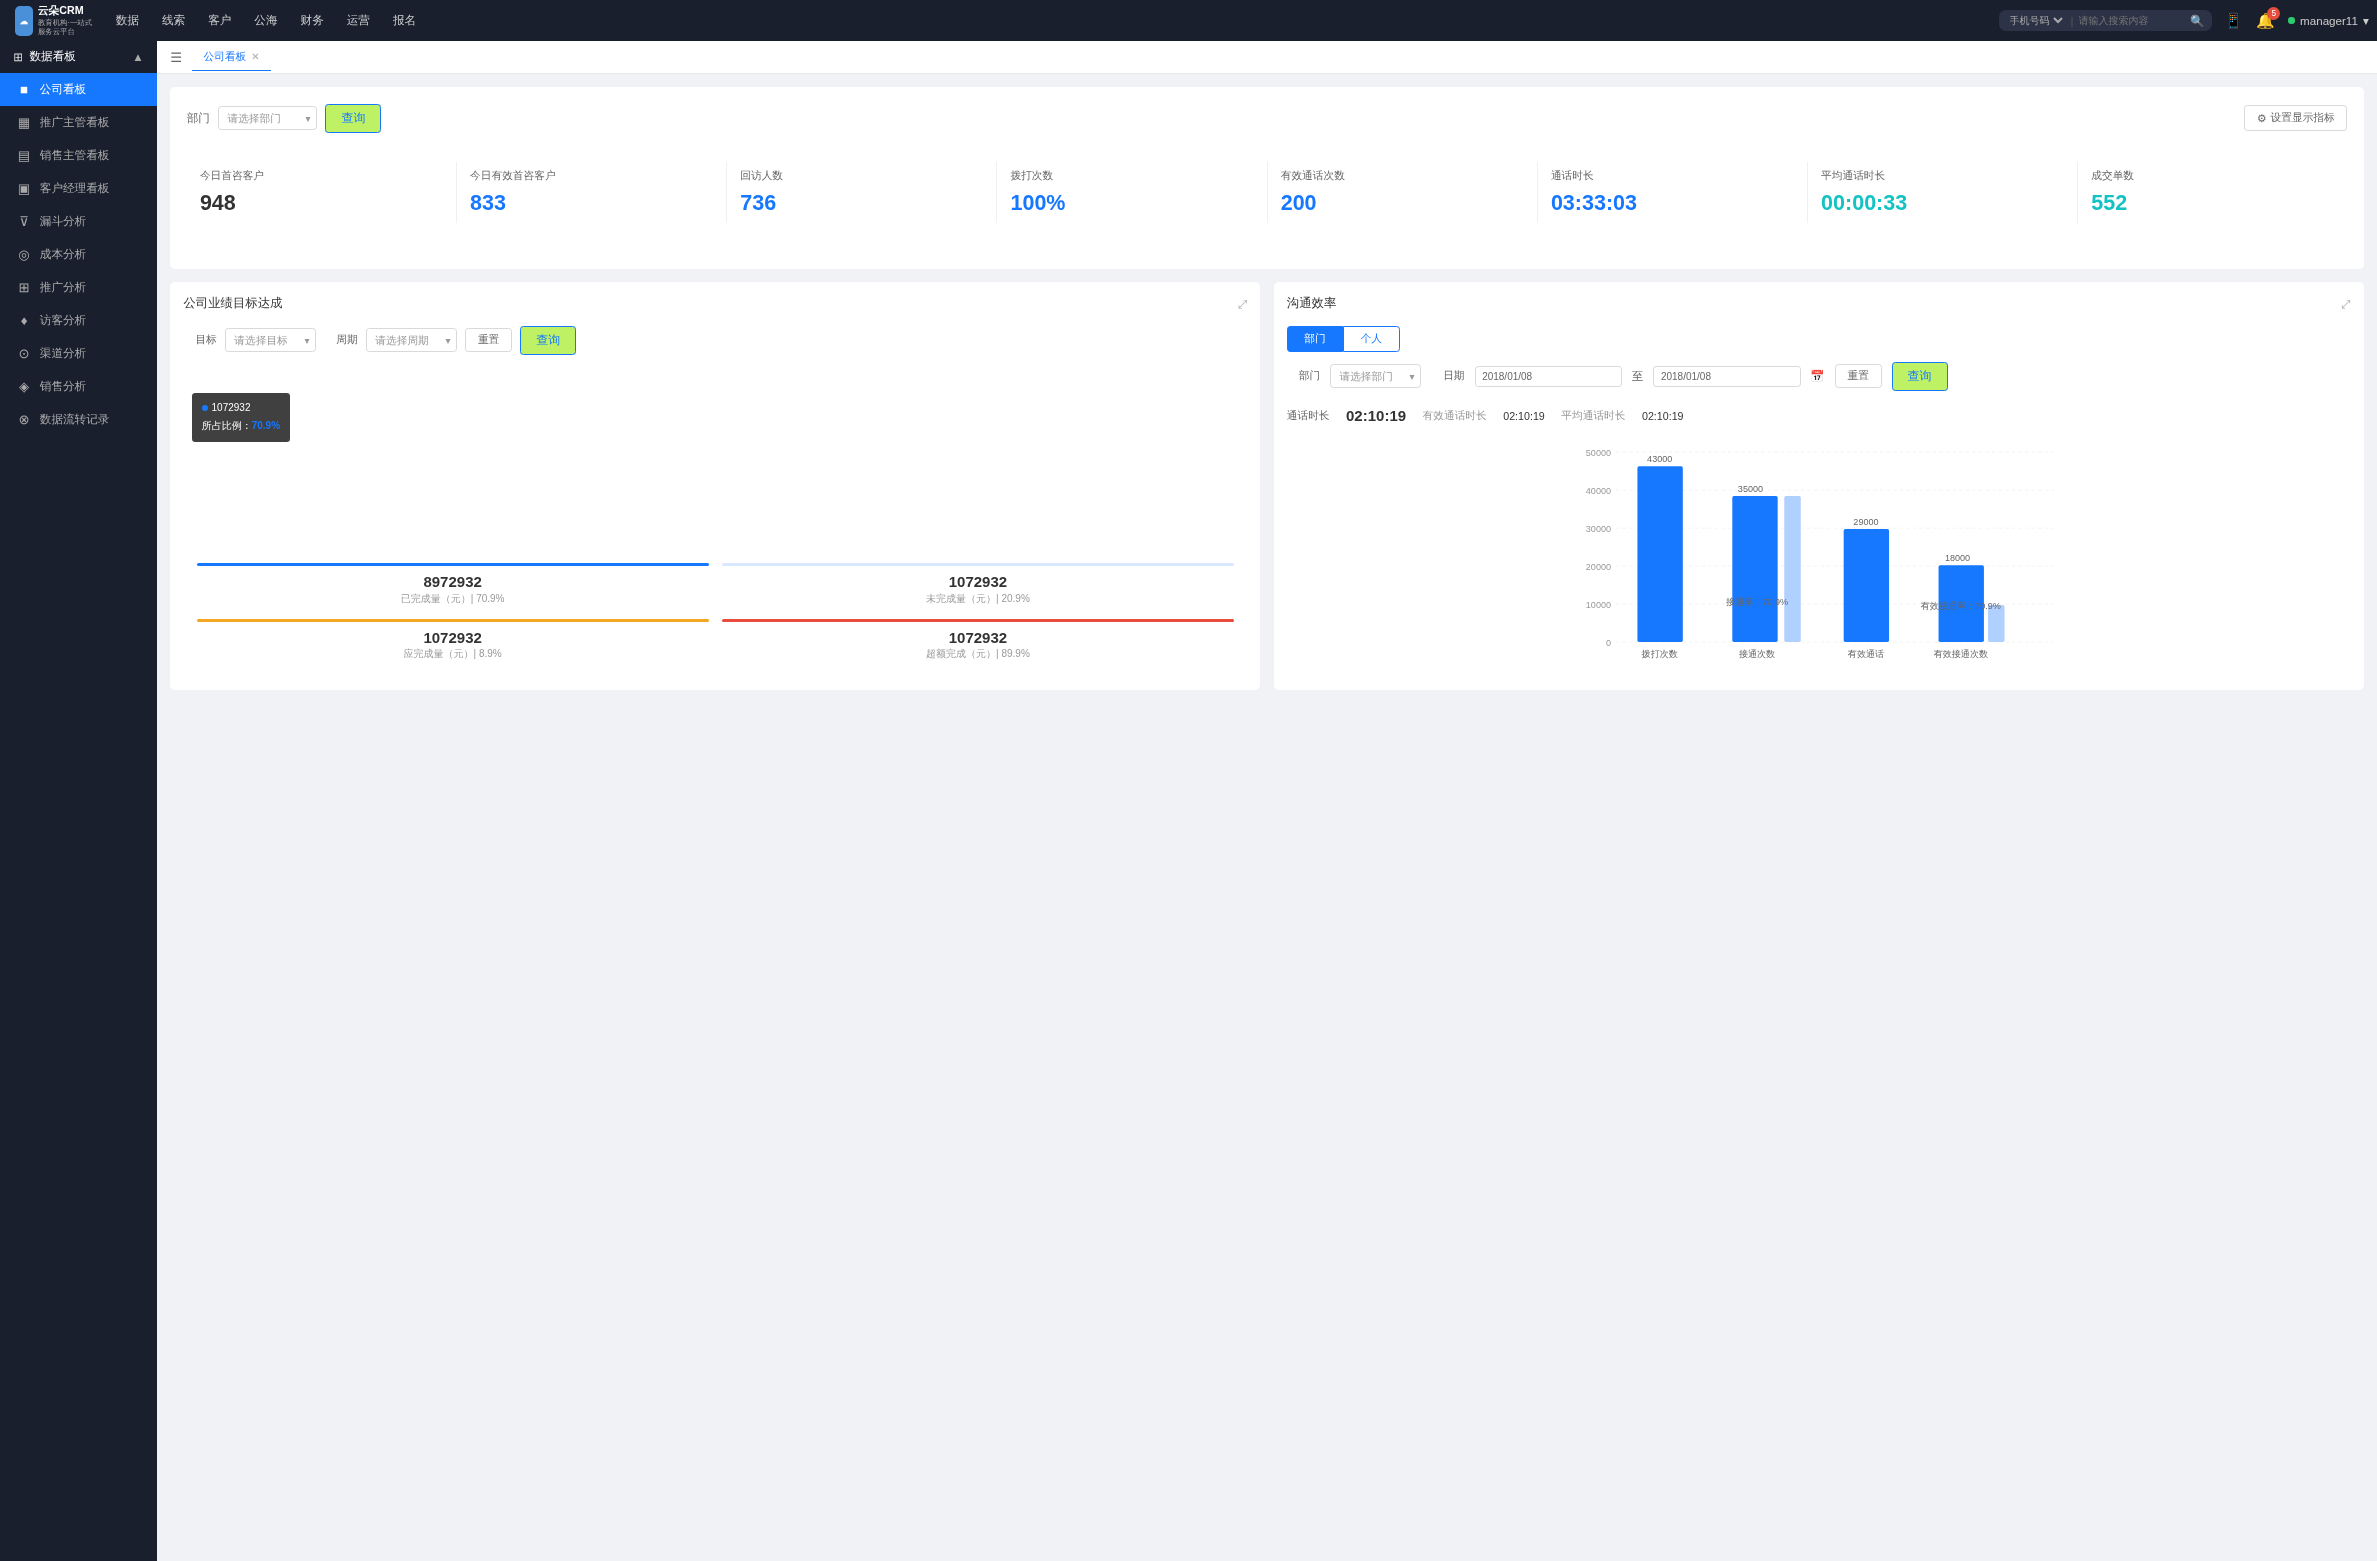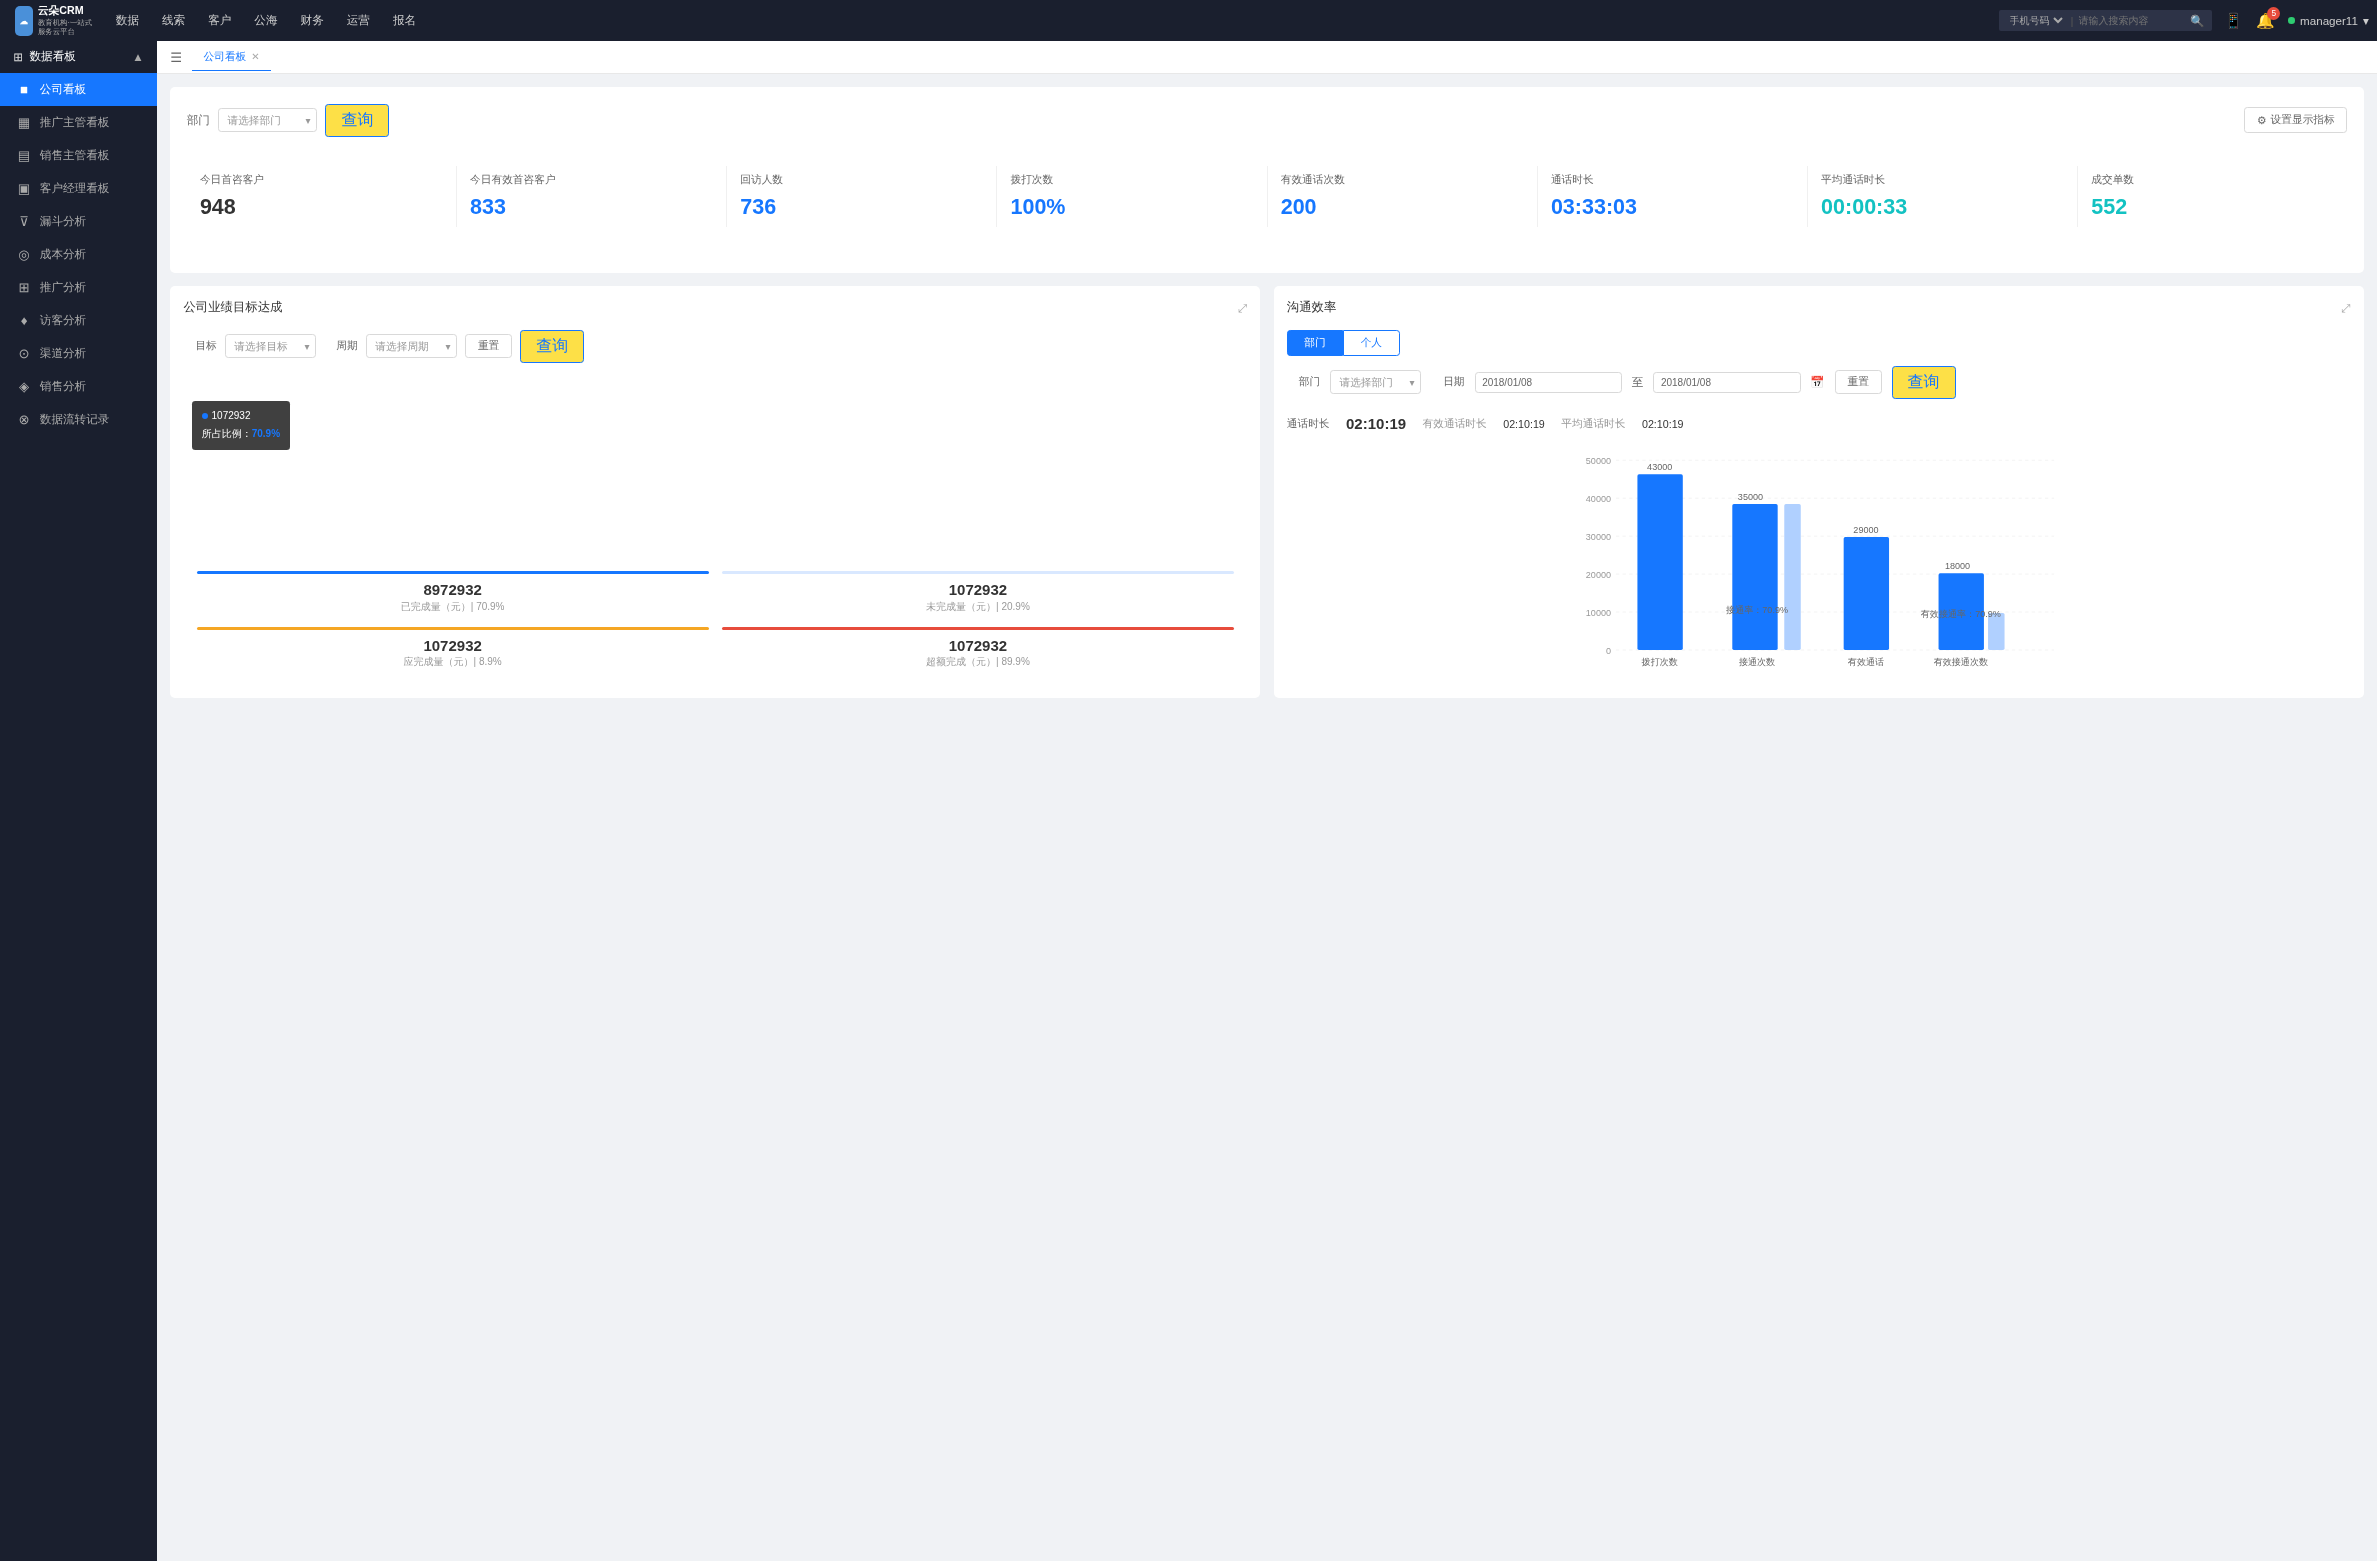--- a/index.html
+++ b/index.html
@@ -6,21 +6,21 @@
     body { font-family: 'Microsoft YaHei', Arial, sans-serif; font-size: 11.6px; background: #f0f2f5; color: #333; display: flex; flex-direction: column; height: 100vh; overflow: hidden; }
 
     
     .top-nav { background: #1a1f2e; color: #ccc; display: flex; align-items: center; height: 41px; padding: 0 8.3px; flex-shrink: 0; }
     .logo { width: 91px; display: flex; align-items: center; gap: 5px; padding: 0 6.6px; }
     .logo-icon { width: 30px; height: 30px; background: #4a90d9; border-radius: 5px; display: flex; align-items: center; justify-content: center; color: white; font-size: 8.3px; font-weight: bold; }
     .logo-text { color: white; font-size: 9px; line-height: 1.3; }
     .nav-items { display: flex; align-items: center; flex: 1; gap: 23px; padding: 0 16.5px; }
     .nav-item { color: #ccc; font-size: 11.6px; cursor: pointer; padding: 4.1px 0; }
     .nav-right { display: flex; align-items: center; gap: 13.2px; }
-    .search-box { display: flex; align-items: center; background: #2d3347; border-radius: 2px; padding: 3.3px 6.6px; gap: 5px; }
+    .search-box { display: flex; align-items: center; background: #2d3347; border-radius: 7px; padding: 3.3px 6.6px; gap: 5px; }
     .search-box select { background: transparent; border: none; color: #aaa; font-size: 10px; outline: none; }
     .search-box input { background: transparent; border: none; color: #ccc; font-size: 10px; outline: none; width: 116px; }
     .search-icon-btn { color: #aaa; cursor: pointer; font-size: 11.6px; }
     .nav-icon { color: #ccc; cursor: pointer; font-size: 15px; position: relative; }
     .badge { position: absolute; top: -5px; right: -5px; background: #e74c3c; color: white; border-radius: 50%; font-size: 8.3px; width: 13.2px; height: 13.2px; display: flex; align-items: center; justify-content: center; }
     .user-info { display: flex; align-items: center; gap: 5px; color: #ccc; cursor: pointer; }
     .user-dot { width: 6.6px; height: 6.6px; background: #2ecc71; border-radius: 50%; }
 
     
     .main-layout { display: flex; flex: 1; overflow: hidden; }
@@ -46,21 +46,21 @@
     
     .section-title { font-size: 13.2px; font-weight: 500; color: #333; margin-bottom: 11.6px; }
 
     
     .filter-row { display: flex; align-items: center; justify-content: space-between; margin-bottom: 13.2px; }
     .filter-left { display: flex; align-items: center; gap: 8.3px; }
     .label-text { font-size: 11.6px; color: #666; }
     .select-input { border: 0.8px solid #d9d9d9; border-radius: 3.3px; padding: 5px 23px 5px 8.3px; font-size: 10.7px; color: #999; background: white; cursor: pointer; appearance: none; min-width: 99px; position: relative; }
     .select-wrapper { position: relative; display: inline-block; }
     .select-wrapper::after { content: '▾'; position: absolute; right: 6.6px; top: 50%; transform: translateY(-50%); color: #999; pointer-events: none; font-size: 10px; }
-    .btn-query { background: #fde047; border: 0.8px solid #1677ff; color: #1677ff; border-radius: 3.3px; padding: 5px 15px; cursor: pointer; font-size: 16px; }
+    .btn-query { background: #bef264; border: 0.8px solid #1677ff; color: #1677ff; border-radius: 3.3px; padding: 5px 15px; cursor: pointer; font-size: 12px; }
     .btn-settings { background: white; border: 0.8px solid #d9d9d9; color: #666; border-radius: 3.3px; padding: 5px 11.6px; cursor: pointer; font-size: 10.7px; display: flex; align-items: center; gap: 4.1px; }
 
     
     .stats-row { display: flex; background: white; border-radius: 5px; padding: 16.5px 0; margin-bottom: 13.2px; }
     .stat-card { flex: 1; text-align: left; padding: 6.6px 13.2px; border-right: 0.8px solid #f0f0f0; }
     .stat-card:last-child { border-right: none; }
     .stat-label { font-size: 10.7px; color: #666; margin-bottom: 8.3px; }
     .stat-value { font-size: 21.5px; font-weight: bold; color: #333; }
     .stat-value.blue { color: #1677ff; }
     .stat-value.cyan { color: #13c2c2; }

